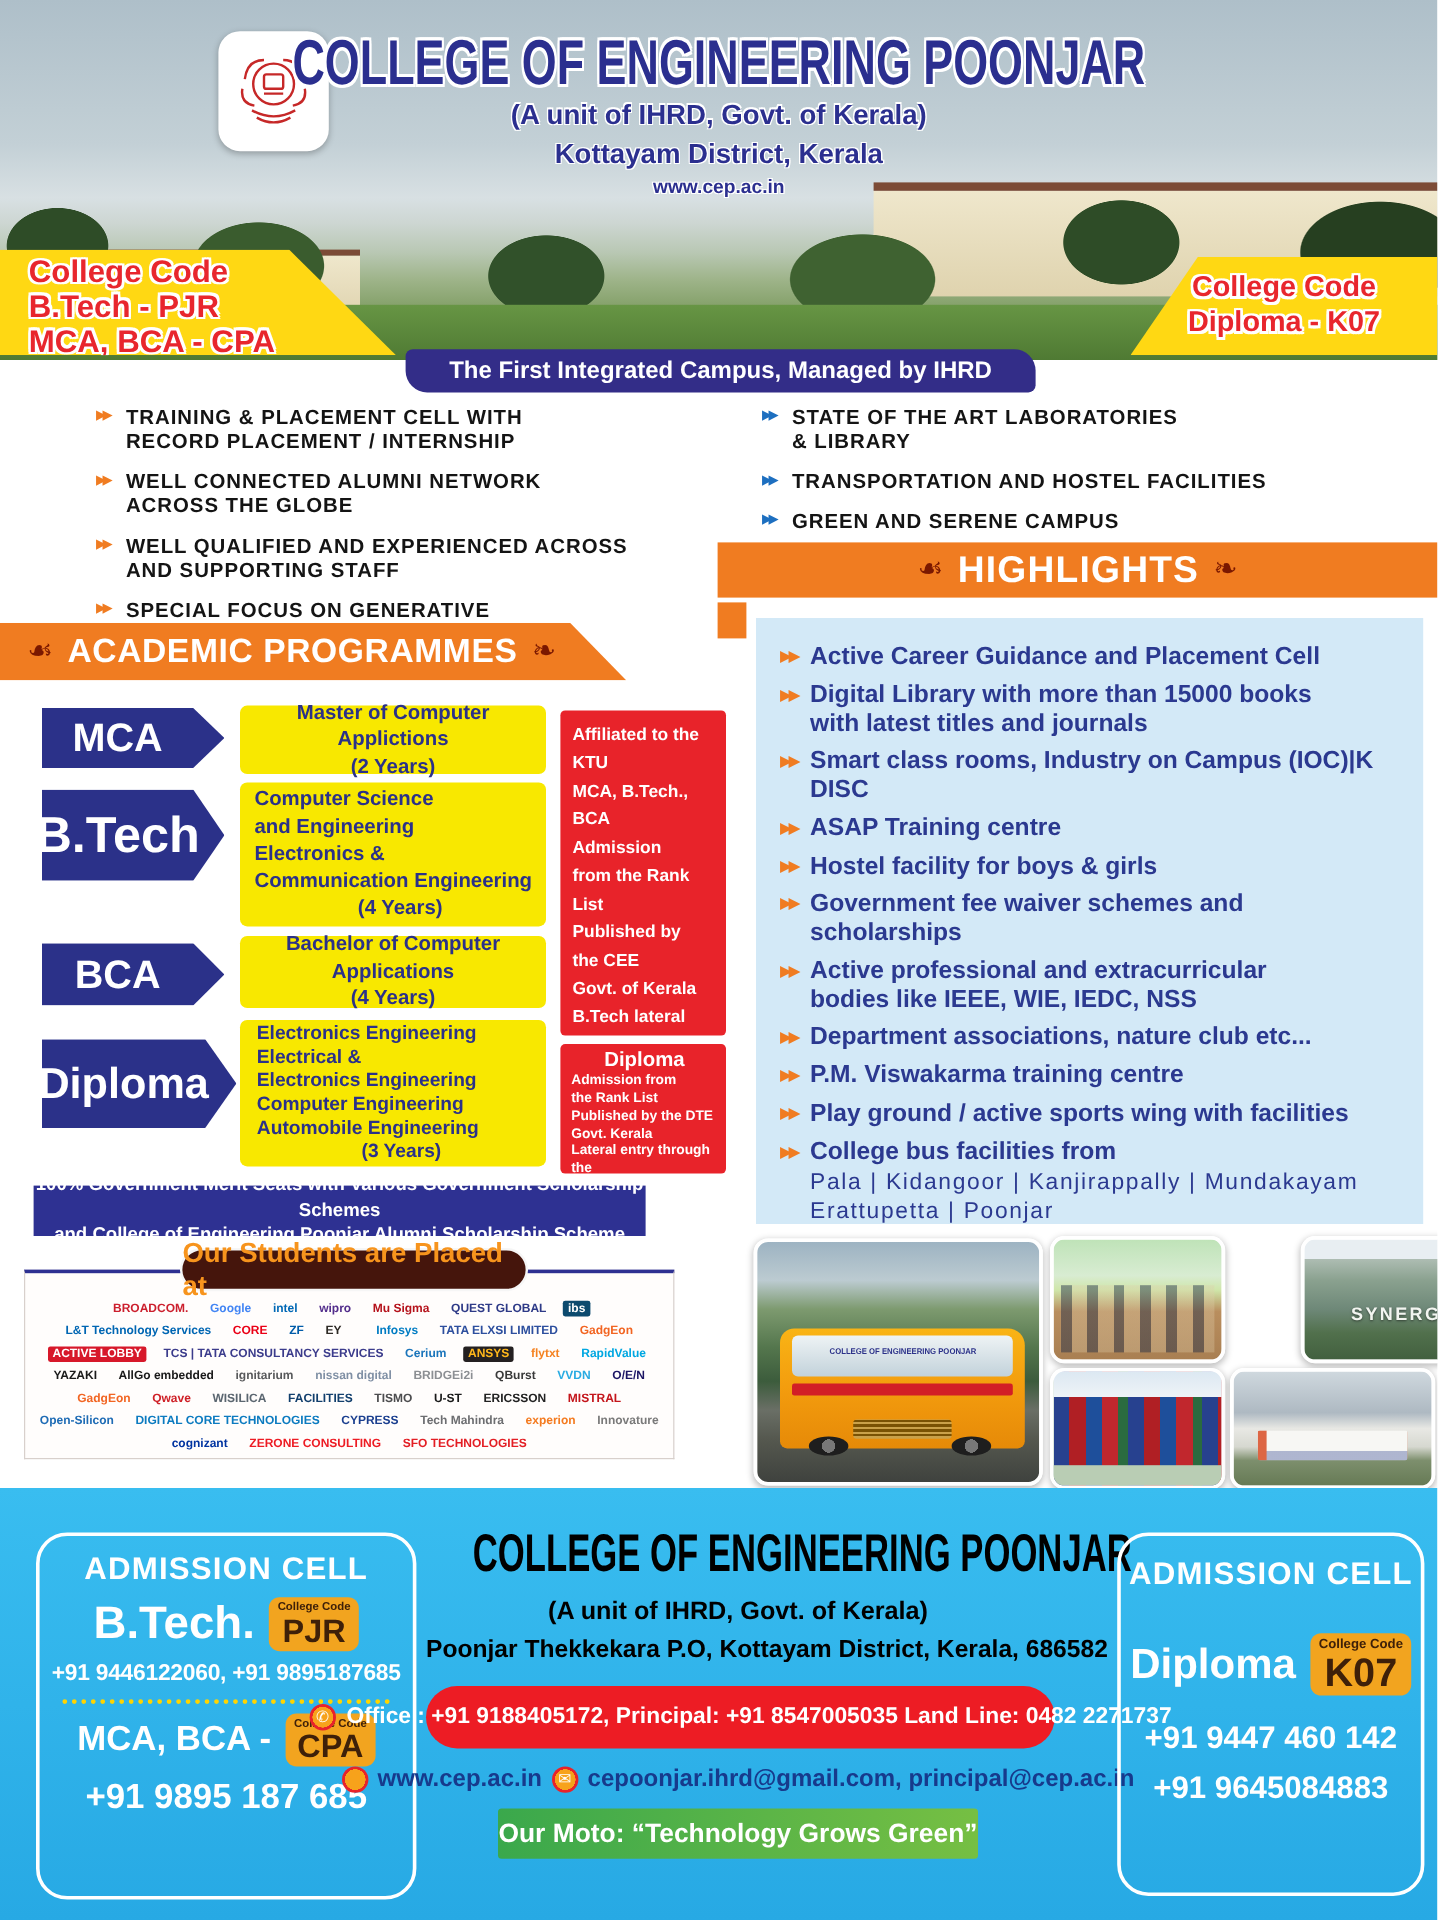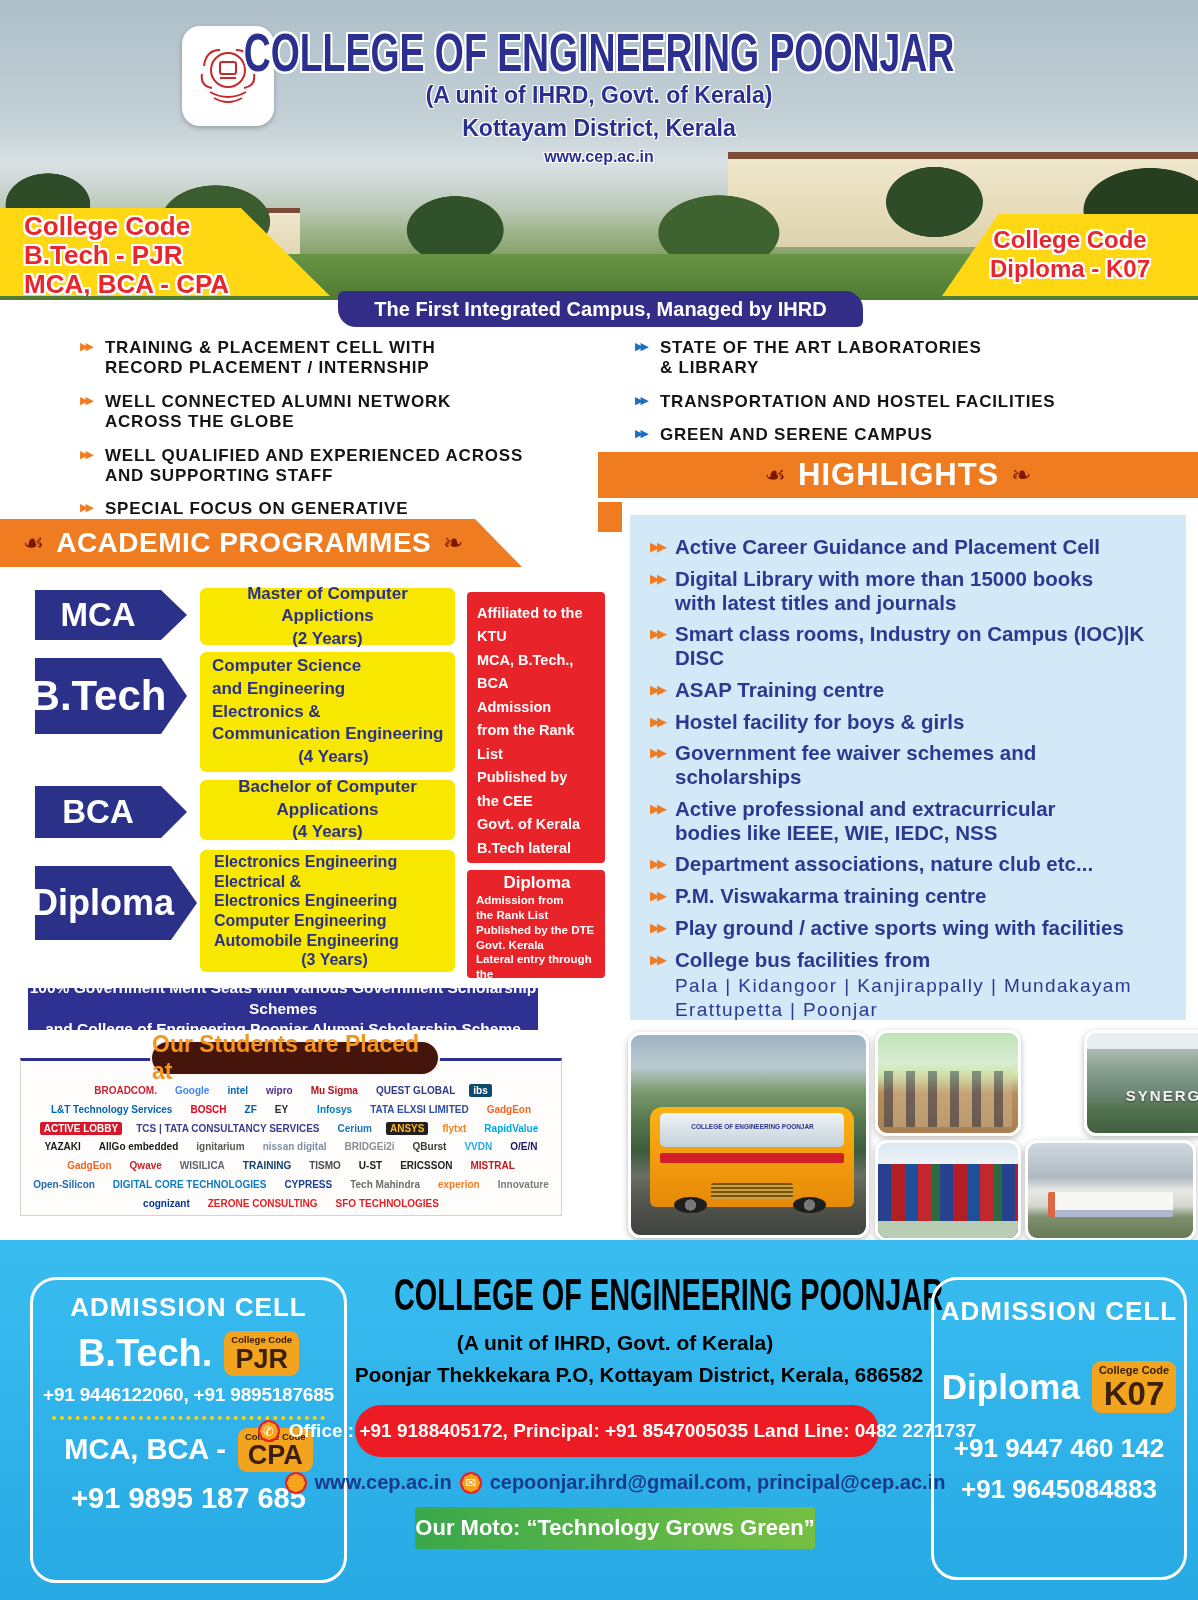--- a/index.html
+++ b/index.html
@@ -436,21 +436,21 @@
       <span class="logo-item" style="color: rgb(83, 46, 140);">wipro</span>
 
       <span class="logo-item" style="color: rgb(181, 18, 27);">Mu Sigma</span>
 
       <span class="logo-item" style="color: rgb(46, 58, 135);">QUEST GLOBAL</span>
 
       <span class="logo-item" style="color: rgb(255, 255, 255); background: #0c4a6e;">ibs</span>
 
       <span class="logo-item" style="color: rgb(0, 102, 179);">L&amp;T Technology Services</span>
 
-      <span class="logo-item" style="color: rgb(234, 0, 22);">BOSCH</span>
+      <span class="logo-item" style="color: rgb(234, 0, 22);">CORE</span>
 
       <span class="logo-item" style="color: rgb(0, 92, 169);">ZF</span>
 
       <span class="logo-item" style="color: rgb(46, 42, 37);">EY</span>
 
       <span class="logo-item" style="color: rgb(0, 124, 195); margin-left: 11px;">Infosys</span>
 
       <span class="logo-item" style="color: rgb(45, 79, 158);">TATA ELXSI LIMITED</span>
 
       <span class="logo-item" style="color: rgb(242, 101, 34);">GadgEon</span>
@@ -482,21 +482,21 @@
       <span class="logo-item" style="color: rgb(41, 171, 226);">VVDN</span>
 
       <span class="logo-item" style="color: rgb(27, 20, 100);">O/E/N</span>
 
       <span class="logo-item" style="color: rgb(242, 101, 34);">GadgEon</span>
 
       <span class="logo-item" style="color: rgb(207, 32, 39);">Qwave</span>
 
       <span class="logo-item" style="color: rgb(91, 102, 112);">WISILICA</span>
 
-      <span class="logo-item" style="color: rgb(18, 63, 109);">TRAINING</span>
+      <span class="logo-item" style="color: rgb(18, 63, 109);">FACILITIES</span>
 
       <span class="logo-item" style="color: rgb(77, 77, 79);">TISMO</span>
 
       <span class="logo-item" style="color: rgb(26, 26, 26);">U-ST</span>
 
       <span class="logo-item" style="color: rgb(34, 34, 34);">ERICSSON</span>
 
       <span class="logo-item" style="color: rgb(196, 22, 28);">MISTRAL</span>
 
       <span class="logo-item" style="color: rgb(31, 108, 181);">Open-Silicon</span>

